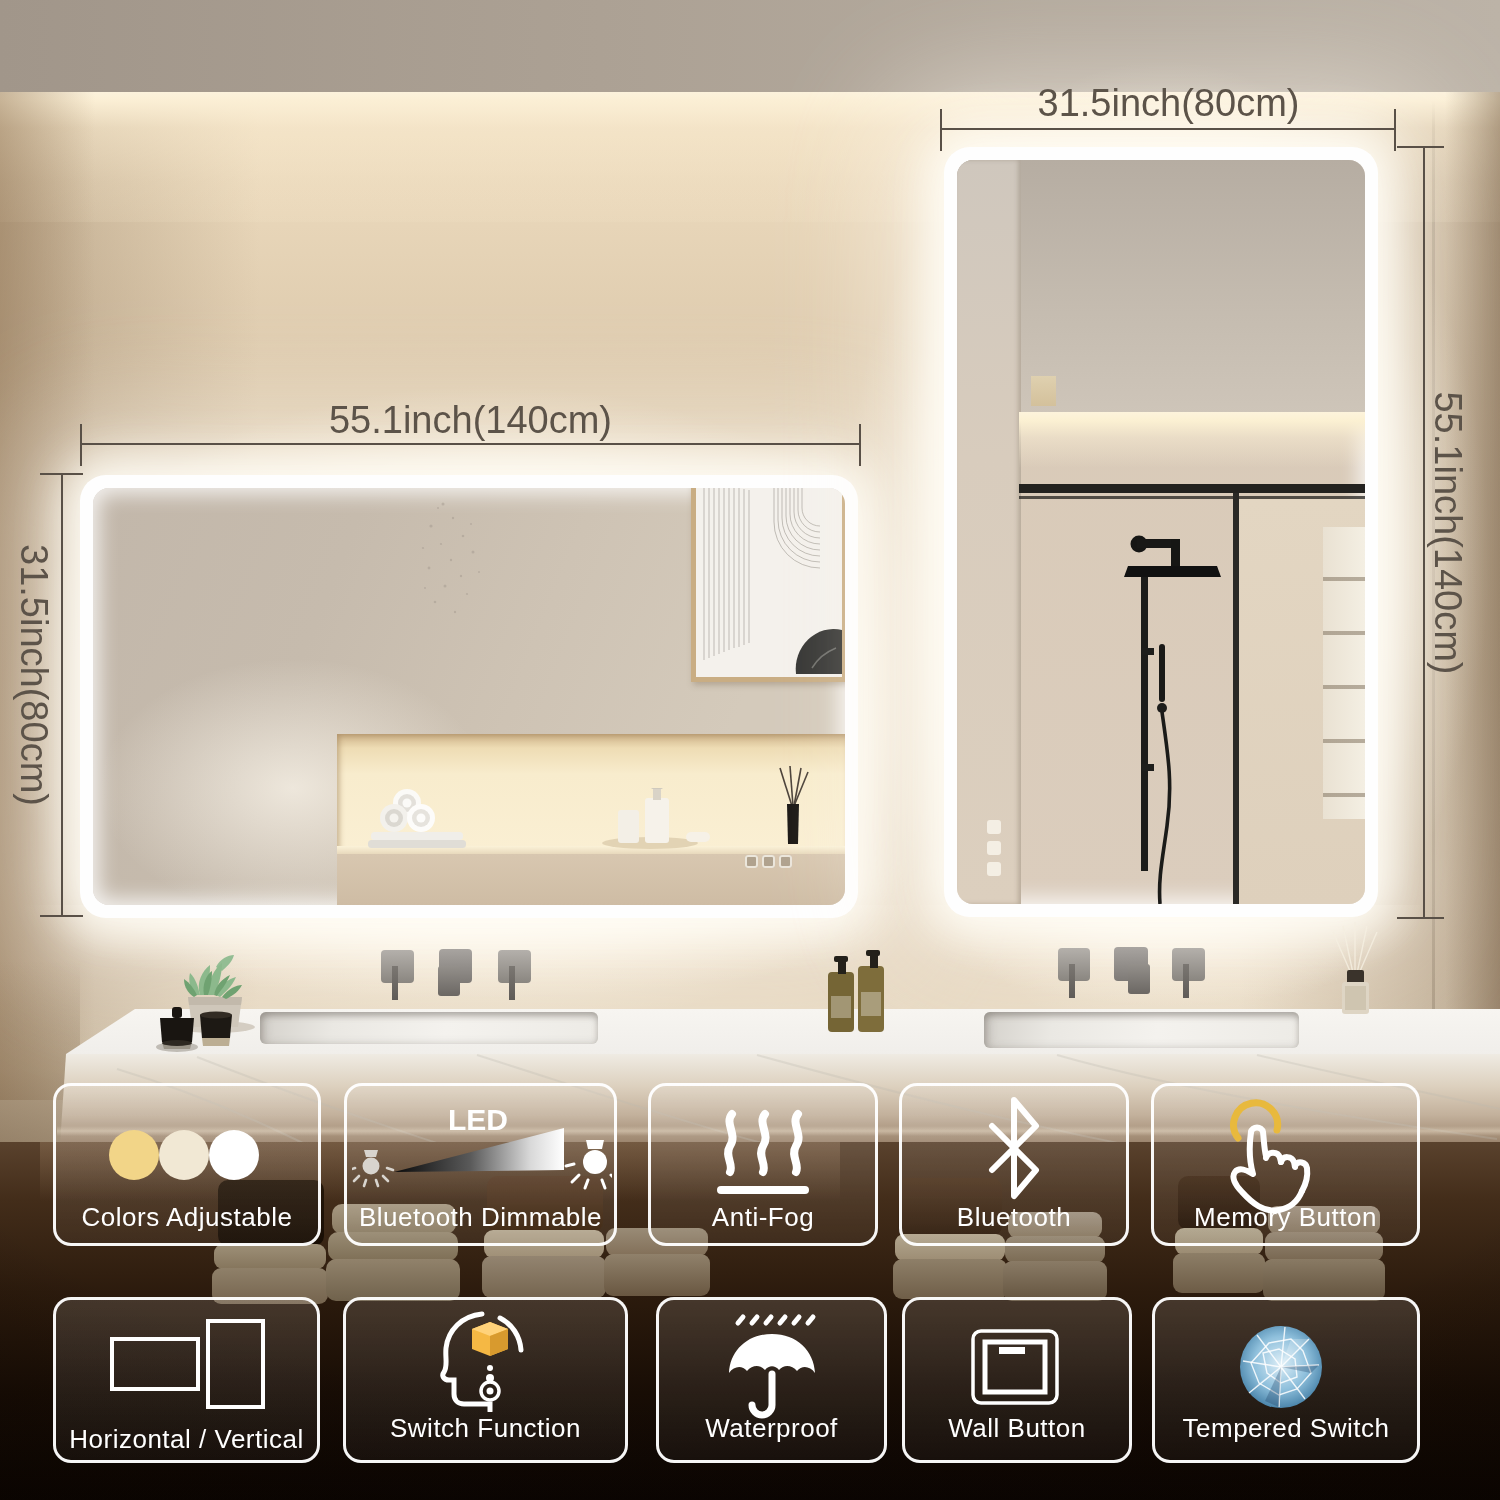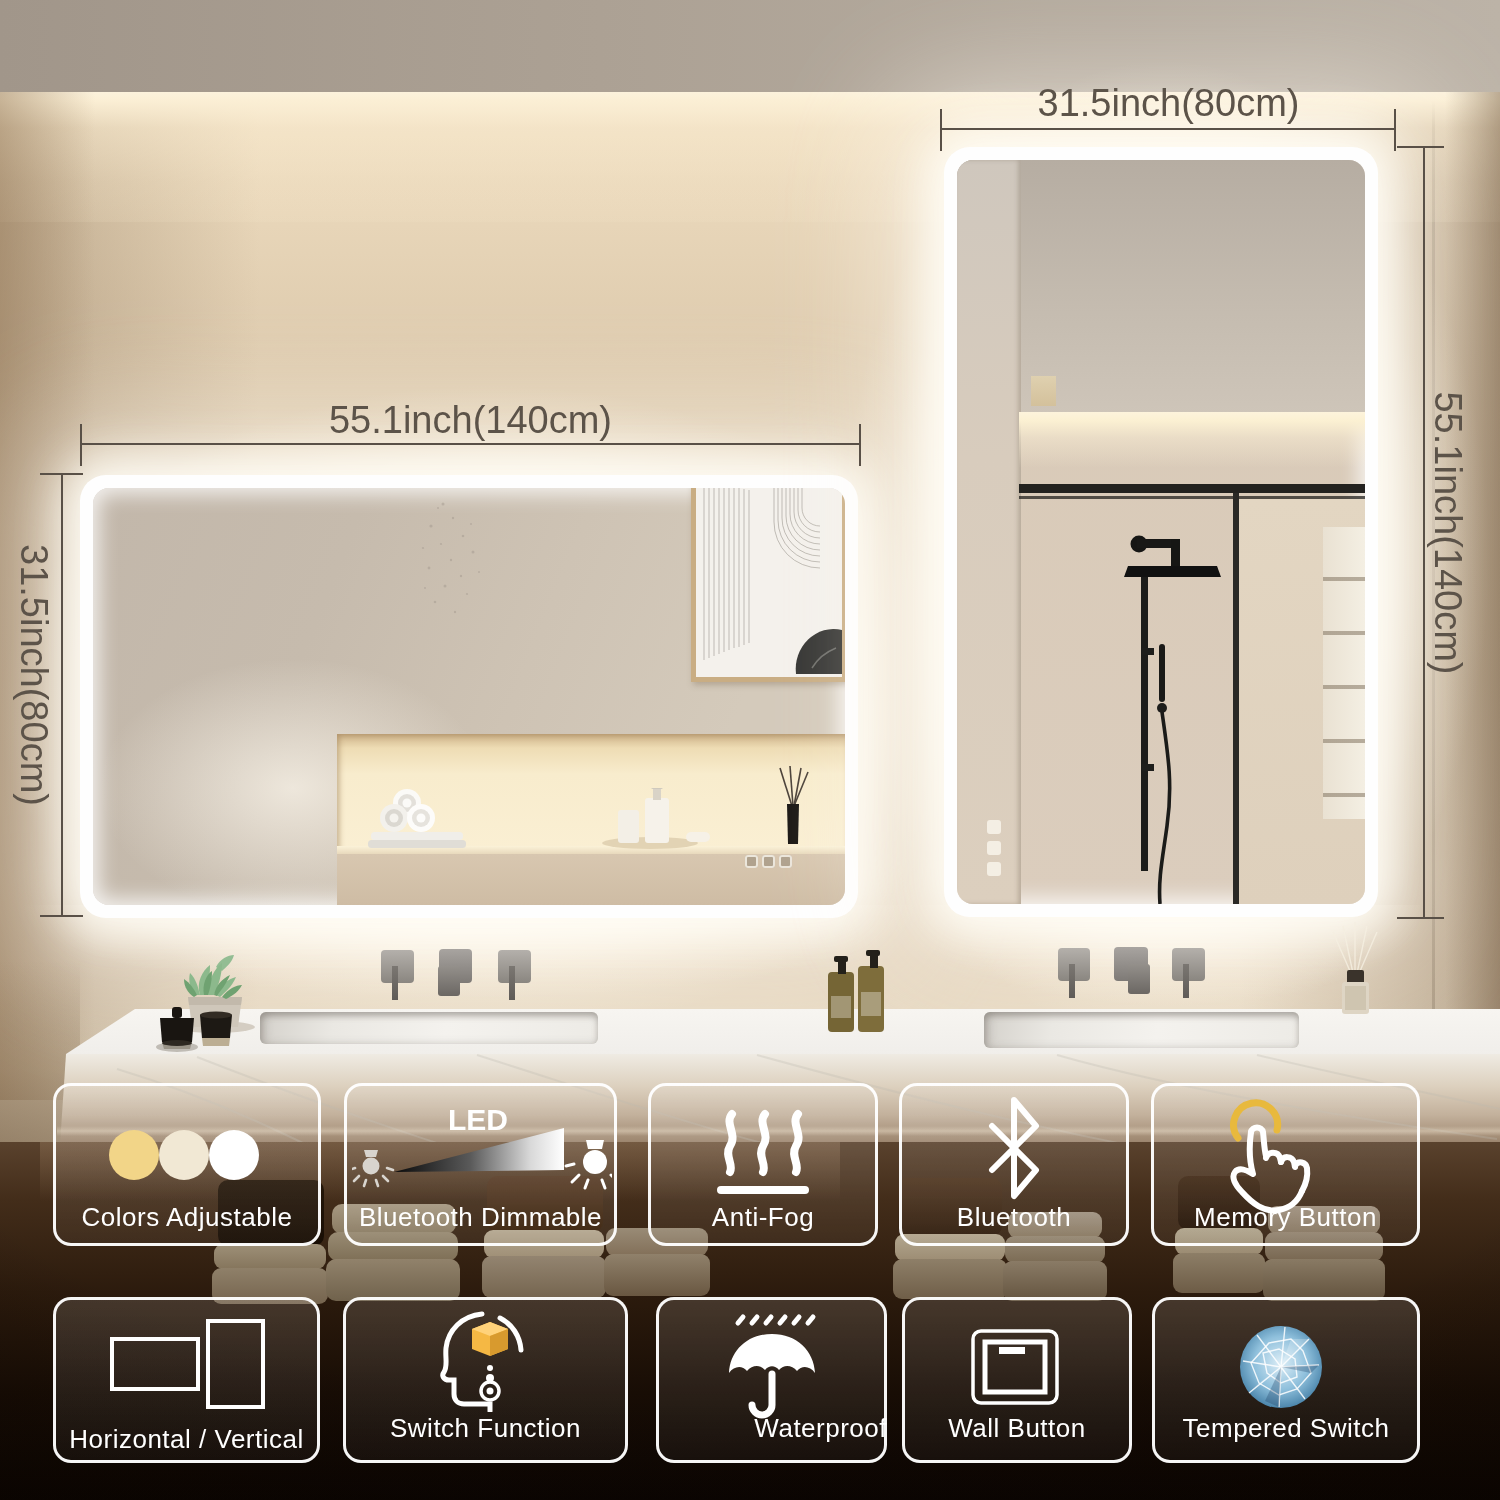--- a/index.html
+++ b/index.html
@@ -322,21 +322,21 @@
 <div class="tile" style="left:1152px;top:1297px;width:268px;height:166px;"></div>
 
 <div class="tiletxt" style="left:53px;top:1202px;width:268px;">Colors Adjustable</div>
 <div class="tiletxt" style="left:344px;top:1202px;width:273px;">Bluetooth Dimmable</div>
 <div class="tiletxt" style="left:648px;top:1202px;width:230px;">Anti-Fog</div>
 <div class="tiletxt" style="left:899px;top:1202px;width:230px;">Bluetooth</div>
 <div class="tiletxt" style="left:1151px;top:1202px;width:269px;">Memory Button</div>
 
 <div class="tiletxt" style="left:53px;top:1413px;width:267px;margin-top:11px;">Horizontal / Vertical</div>
 <div class="tiletxt" style="left:343px;top:1413px;width:285px;">Switch Function</div>
-<div class="tiletxt" style="left:656px;top:1413px;width:231px;text-align:right;">Waterproof</div>
+<div class="tiletxt" style="left:656px;top:1413px;width:231px;">Waterproof</div>
 <div class="tiletxt" style="left:902px;top:1413px;width:230px;">Wall Button</div>
 <div class="tiletxt" style="left:1152px;top:1413px;width:268px;">Tempered Switch</div>
 
 <svg style="left:106px;top:1127px;" width="156" height="56" viewBox="0 0 156 56">
   <circle cx="28" cy="28" r="25" fill="#f2d588"></circle>
   <circle cx="78" cy="28" r="25" fill="#f1e8d4"></circle>
   <circle cx="128" cy="28" r="25" fill="#ffffff"></circle>
 </svg>
 
 <svg style="left:352px;top:1098px;" width="260" height="92" viewBox="0 0 260 92">

